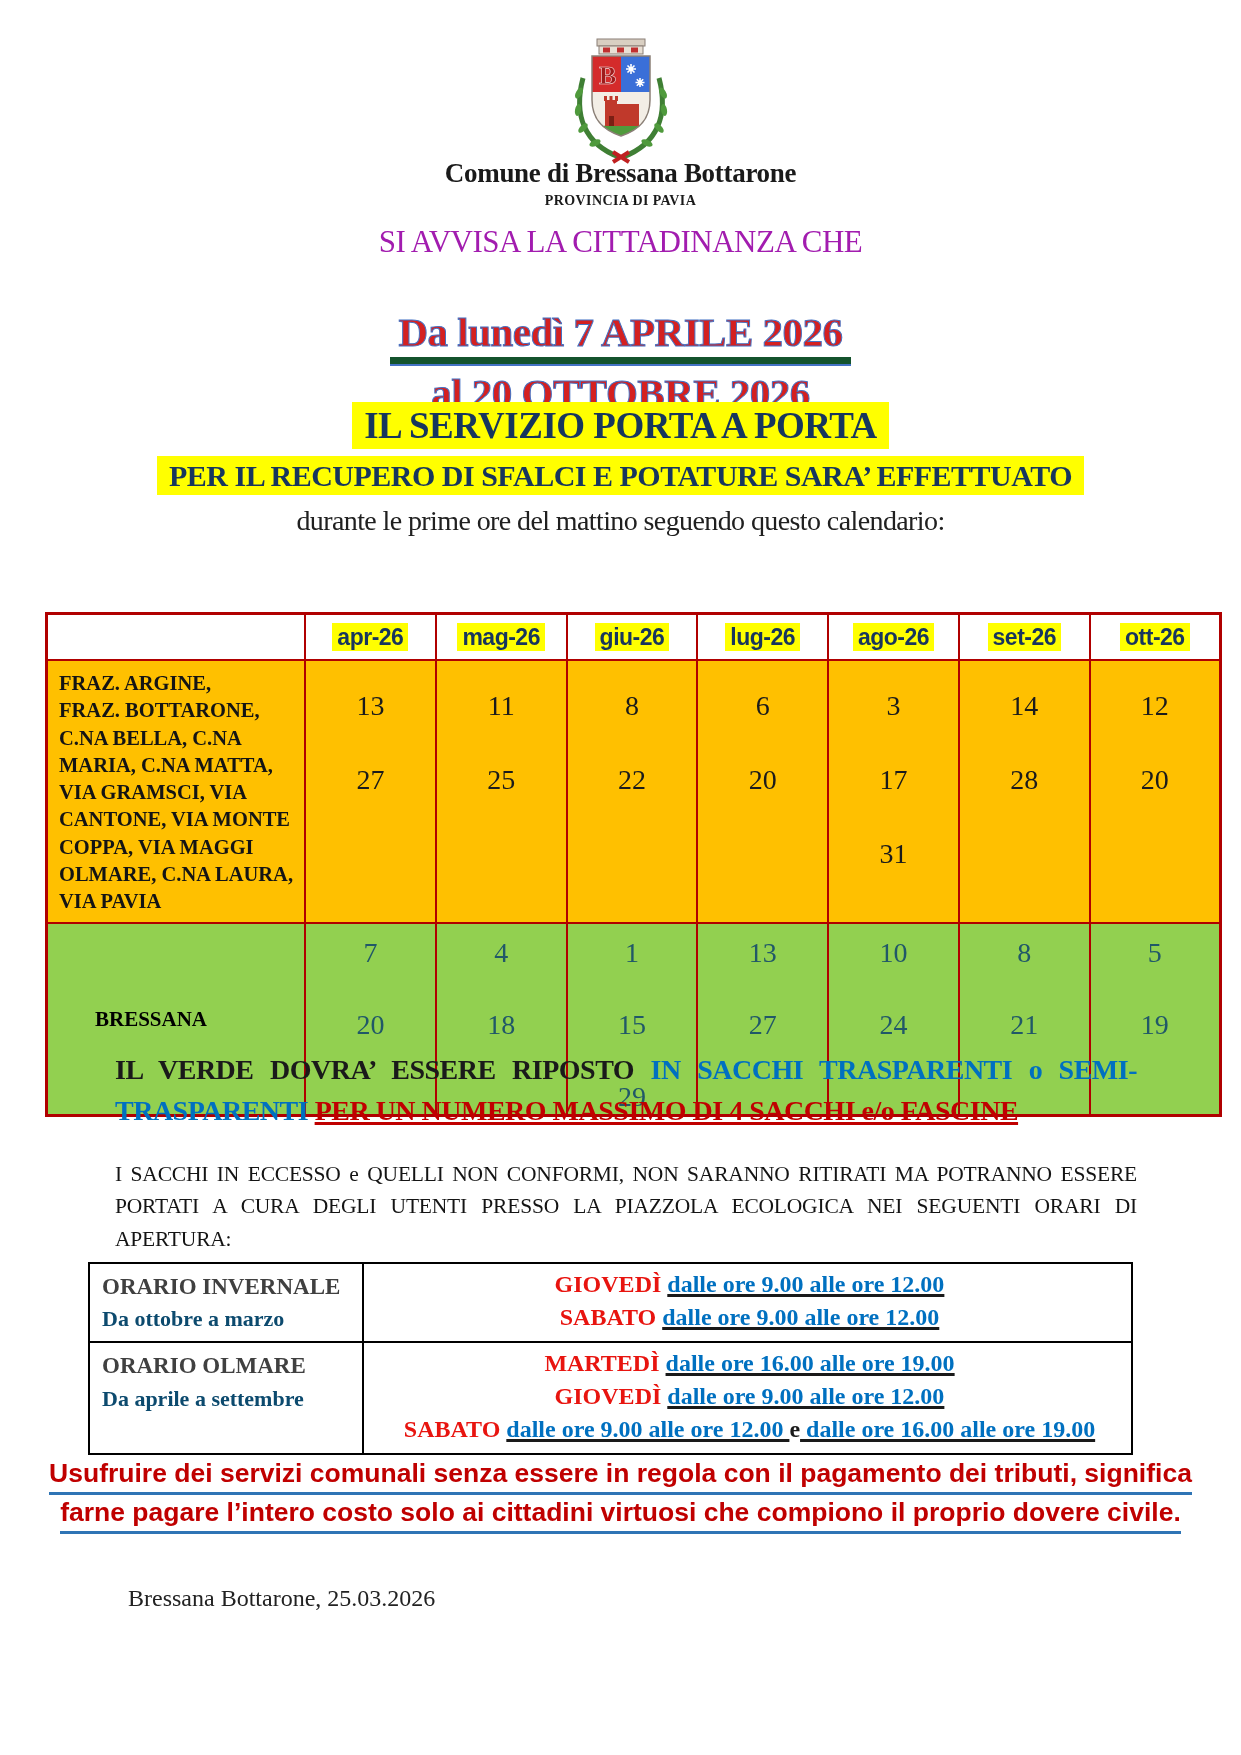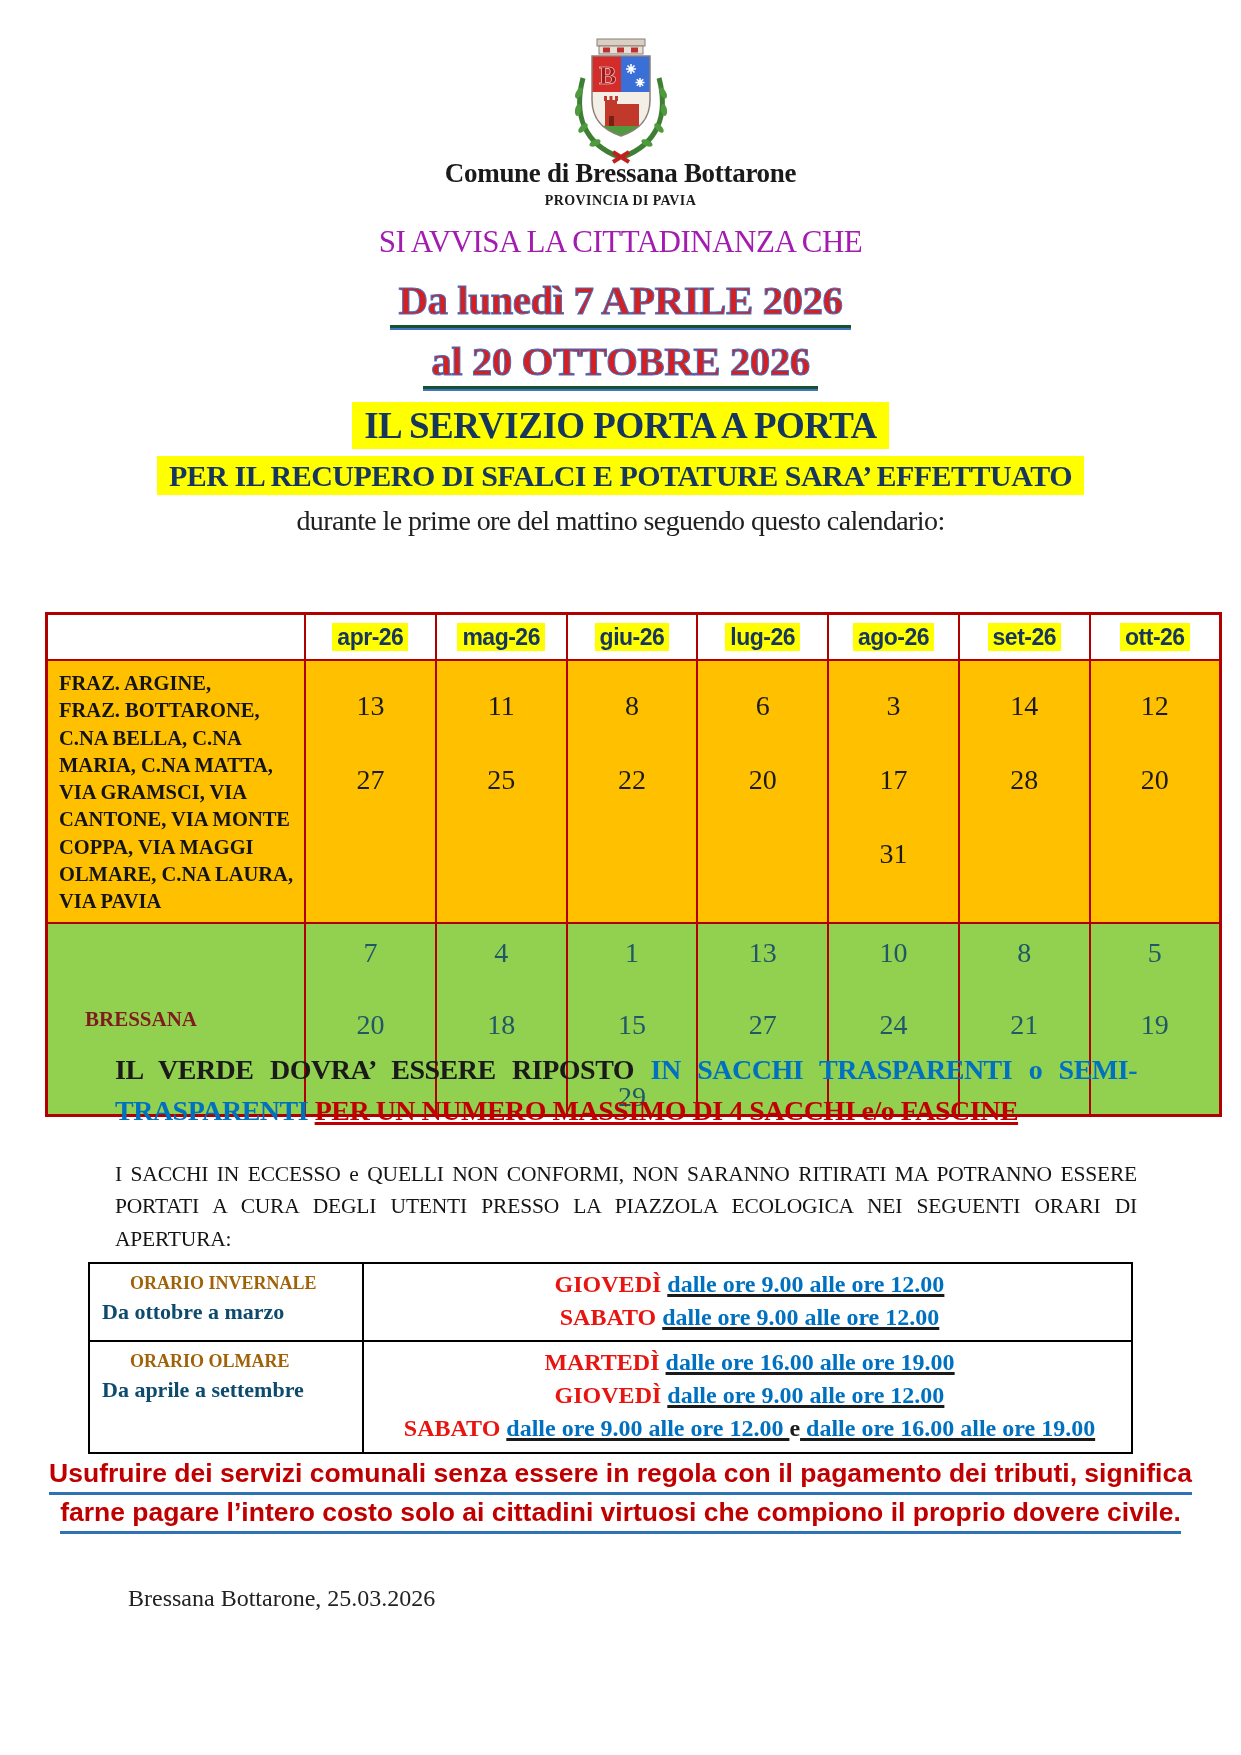--- a/index.html
+++ b/index.html
@@ -12,43 +12,43 @@
   
   .crest-wrap{position:absolute;top:38px;left:0;right:0;text-align:center;}
   .muni{top:158px;font-size:27px;font-weight:bold;letter-spacing:-0.3px;}
   .prov{top:193px;font-size:14px;font-weight:bold;letter-spacing:0.4px;}
   .announce{top:224px;font-size:31px;letter-spacing:-0.5px;color:#a21caf;}
 
   
   .period{font-size:41px;font-weight:bold;color:#D42020;
           -webkit-text-stroke:1px #4472C4;letter-spacing:-0.5px;}
   .period-1{top:276px;} .period-2{top:337px;}
-  .period .u{display:inline-block;padding:0 8px 1px;border-bottom:3px solid #14532d;
-             box-shadow:0 2px 0 #4472C4;}
+  .period .u{display:inline-block;padding:0 8px 1px;border-bottom:7px solid #14532d;
+             box-shadow:0 2px 0 #4472C4;margin-top:32px;}
 
   
   .svc1{top:404px;} .svc2{top:459px;}
   .hl{background:#FFFF00;color:#17365D;font-weight:bold;padding:3px 12px;letter-spacing:-0.5px;}
   .svc1 .hl{font-size:37px;} .svc2 .hl{font-size:30px;}
   .durante{top:505px;font-size:28px;letter-spacing:-0.6px;color:#202020;}
 
   
   .cal{position:absolute;top:612px;left:45px;width:1177px;border-collapse:collapse;table-layout:fixed;}
   .cal th,.cal td{border:2px solid #B00000;}
   .cal{border:3px solid #B00000;}
   .cal th{height:42px;background:#fff;text-align:center;vertical-align:middle;}
   .month-chip{background:#FFFF00;color:#17365D;font-family:"Liberation Sans",sans-serif;
               font-weight:bold;font-size:23px;letter-spacing:-0.5px;padding:1px 5px;}
   .cal td.orange{background:#FFC000;}
   .cal td.green{background:#92D050;}
   .zone-cell{vertical-align:top;text-align:left;}
   .zone-text{font-weight:bold;font-size:20.5px;line-height:1.33;padding:8px 4px 6px 10px;
              white-space:pre-line;color:#141414;}
   .bressana-cell{vertical-align:middle;text-align:left;}
-  .bressana-text{font-weight:bold;font-size:21px;padding-left:36px;color:#7f1d1d;}
+  .bressana-text{font-weight:bold;font-size:21px;padding-left:46px;color:#000000;}
   .row-zone td{height:212px;}
   .row-bressana td{height:166px;}
   .nums{display:flex;flex-direction:column;align-items:center;font-size:28px;}
   .row-zone .nums{padding-top:28px;gap:42px;color:#1b1b1b;}
   .row-bressana .nums{padding-top:12px;gap:40px;color:#215868;}
   .row-zone td,.row-bressana td{vertical-align:top;}
   .row-bressana td.bressana-cell{vertical-align:middle;}
 
   
   .verde{top:1050px;left:115px;width:1022px;position:absolute;
@@ -58,21 +58,21 @@
   .verde .c-blue{color:#0070C0;}
   .verde .c-red{color:#C00000;text-decoration:underline;text-decoration-thickness:2.5px;}
 
   .excess{top:1158px;left:115px;width:1022px;position:absolute;
           font-size:21.5px;letter-spacing:-0.2px;line-height:1.5;text-align:justify;color:#141414;}
 
   
   .hours{position:absolute;top:1262px;left:88px;width:1045px;border-collapse:collapse;table-layout:fixed;}
   .hours td{border:2px solid #000;vertical-align:top;}
   .ht-left{width:250px;padding:6px 10px 6px 12px;}
-  .ht-title{font-weight:bold;font-size:18px;color:#a16207;line-height:1.45;margin-left:28px;}
+  .ht-title{font-weight:bold;font-size:23px;color:#404040;line-height:1.45;}
   .ht-period{font-weight:bold;font-size:22px;color:#0c4a6e;line-height:1.45;}
   .ht-right{padding:4px 10px 6px 14px;}
   .slot{font-size:24px;font-weight:bold;line-height:1.38;text-align:center;}
   .slot .day{color:#E8140F;}
   .slot .time{color:#0070C0;text-decoration:underline;text-decoration-color:#1a1a1a;text-decoration-thickness:2.5px;}
   .slot .conj{color:#1a1a1a;}
 
   
   .warning{top:1456px;font-family:"Liberation Sans",sans-serif;font-weight:bold;
            font-size:26.5px;color:#C00000;line-height:1.32;}

